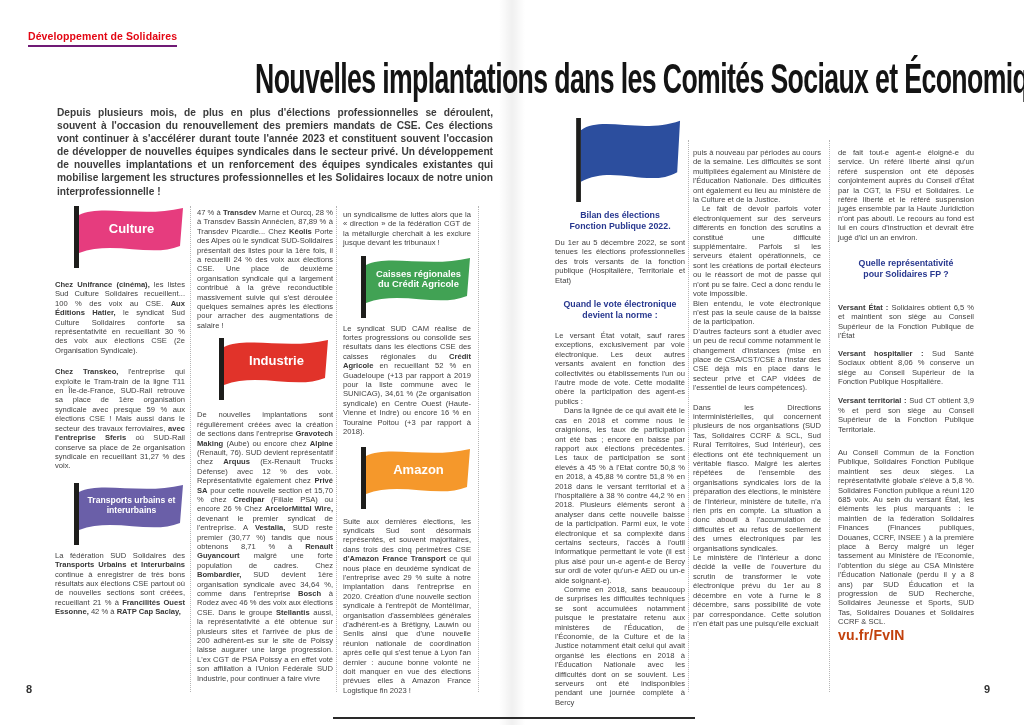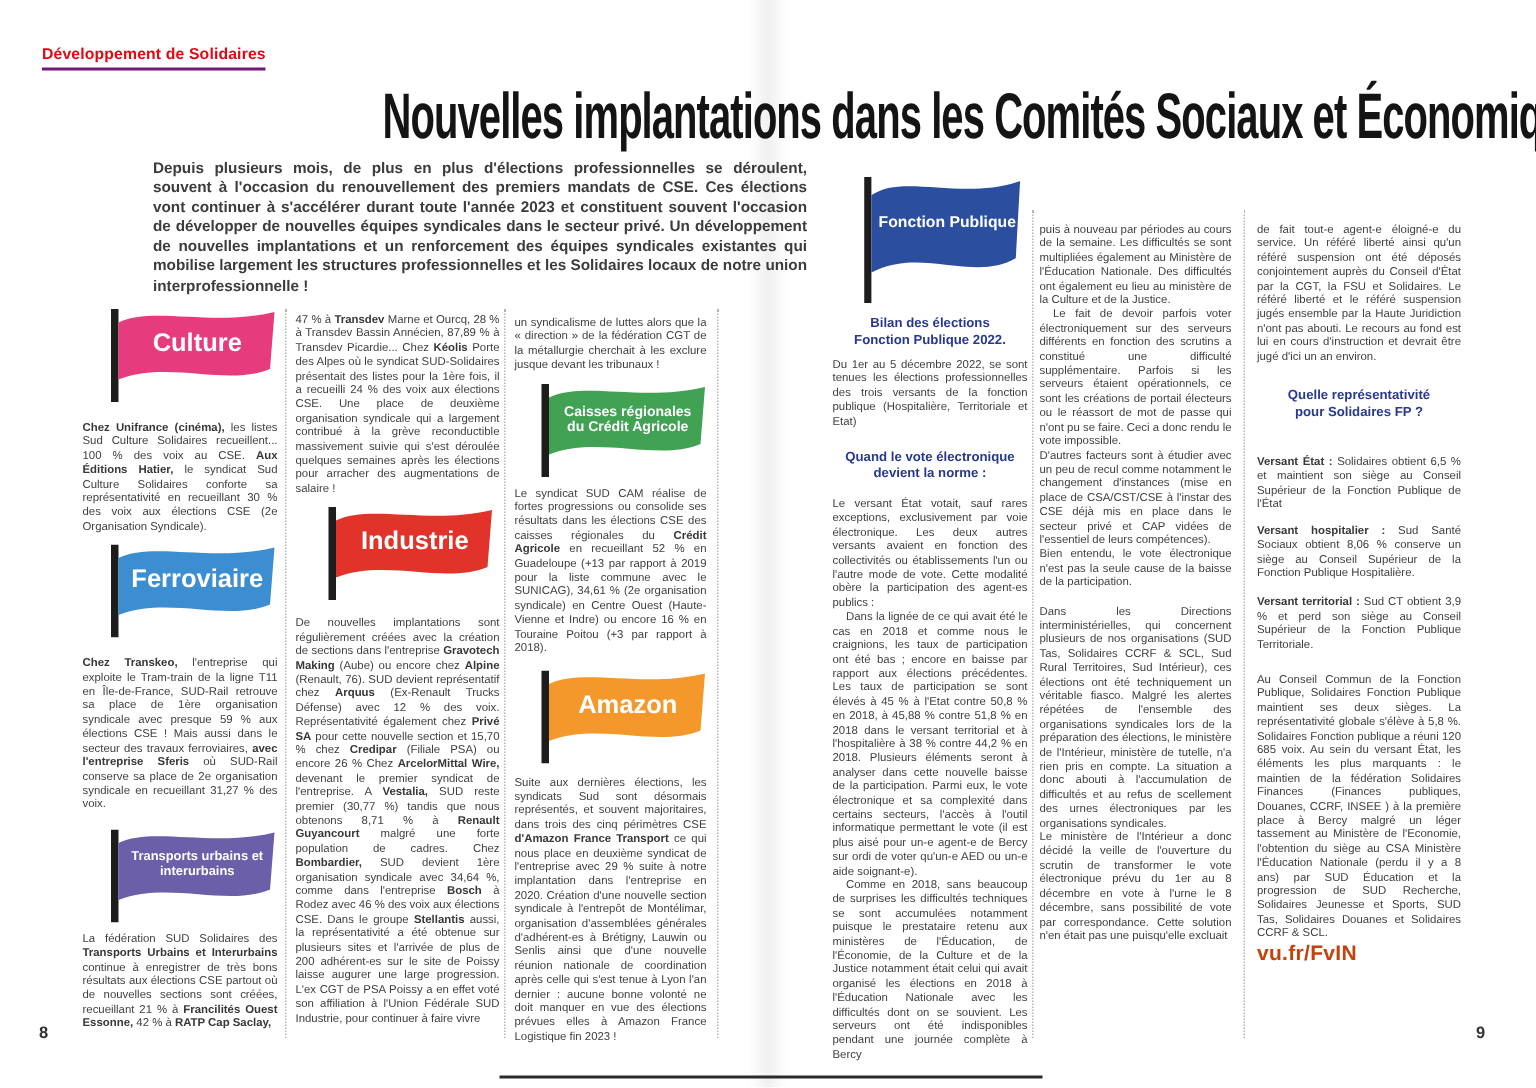--- a/index.html
+++ b/index.html
@@ -10,38 +10,38 @@
   }
   .fold{position:absolute;left:499px;top:0;width:26px;height:725px;
     background:linear-gradient(90deg,rgba(0,0,0,0) 0%,rgba(0,0,0,.06) 50%,rgba(0,0,0,0) 100%);}
   .bottom-rule{position:absolute;left:333px;top:717px;width:362px;height:2px;background:#2a2a2a;}
   .kicker{position:absolute;left:28px;top:30px;color:#e30613;font-size:10.5px;font-weight:bold;
     border-bottom:2px solid #701a75;padding-bottom:3px;letter-spacing:.1px;}
   .title{position:absolute;top:54px;left:0;width:1024px;text-align:center;white-space:nowrap;
     font-weight:bold;color:#141414;font-size:43px;letter-spacing:-1px;}
   .title-inner{display:inline-block;transform:scaleX(.62);transform-origin:center;}
   .intro{position:absolute;left:57px;top:106px;width:436px;font-size:10.2px;line-height:13.1px;
-    font-weight:bold;text-align:justify;color:#3c3c3c;margin-left:45px;}
+    font-weight:bold;text-align:justify;color:#3c3c3c;}
   .col{position:absolute;font-size:7.6px;line-height:9.4px;text-align:justify;}
   .col p{margin:0;}
   .indent{text-indent:9px;}
   .bluehead{color:#28388f;font-weight:bold;text-align:center;font-size:8.8px;line-height:11px;}
   .cta{color:#c2410c;font-weight:bold;font-size:14px;text-align:left;letter-spacing:.2px;}
   .vsep{position:absolute;width:0;border-left:1px dotted #b5b5b5;}
   .pagenum{position:absolute;font-size:11px;font-weight:bold;color:#333;}
   b{font-weight:bold;color:#383838;}
   
   .flag{position:relative;width:128px;margin:0 auto;}
   .flag svg{display:block;width:100%;height:100%;}
   .flag.std{height:62px;}
   .flag.fp{height:84px;width:122px;}
   .pole{fill:#1d1d1b;}
   .flag-label{position:absolute;left:24px;right:1px;top:3px;height:40px;display:flex;
     align-items:center;justify-content:center;color:#fff;font-weight:bold;text-align:center;
-    font-size:17px;line-height:12px;}
+    font-size:13px;line-height:12px;}
   .flag.fp .flag-label{font-size:10.5px;top:6px;height:48px;}
   .flag-label.two-line{font-size:8.6px;line-height:9.4px;padding:0 6px;}
   .fill-culture{fill:#e63c7e}.fill-ferroviaire{fill:#3d8ed0}.fill-transports{fill:#6a5fa8}
   .fill-industrie{fill:#e1332a}.fill-credit{fill:#41a254}.fill-amazon{fill:#f5982b}
   .fill-fp{fill:#2c4e9e}
 </style>
 </head>
 <body>
 
 <div class="fold"></div>
@@ -59,27 +59,20 @@
 
 <div class="col" style="left:55px;top:206px;width:130px">
   <div class="flag std">
     <svg viewBox="0 0 128 62" preserveAspectRatio="none" aria-hidden="true">
         <rect class="pole" x="18" y="0" width="5" height="62"></rect>
         <path class="fill-culture" d="M23,9 C45,-2 86,12 127,2 L124,40 C95,52 57,34 23,47 Z"></path>
       </svg>
     <div class="flag-label">Culture</div>
   </div>
   <p style="margin-top:12px"><b>Chez Unifrance (cinéma),</b> les listes Sud Culture Solidaires recueillent... 100 % des voix au CSE. <b>Aux Éditions Hatier,</b> le syndicat Sud Culture Solidaires conforte sa représentativité en recueillant 30 % des voix aux élections CSE (2e Organisation Syndicale).</p>
-  <div class="flag std" style="margin-top:8px">
-    <svg viewBox="0 0 128 62" preserveAspectRatio="none" aria-hidden="true">
-        <rect class="pole" x="18" y="0" width="5" height="62"></rect>
-        <path class="fill-ferroviaire" d="M23,9 C45,-2 86,12 127,2 L124,40 C95,52 57,34 23,47 Z"></path>
-      </svg>
-    <div class="flag-label">Ferroviaire</div>
-  </div>
   <p style="margin-top:12px"><b>Chez Transkeo,</b> l'entreprise qui exploite le Tram-train de la ligne T11 en Île-de-France, SUD-Rail retrouve sa place de 1ère organisation syndicale avec presque 59 % aux élections CSE ! Mais aussi dans le secteur des travaux ferroviaires, <b>avec l'entreprise Sferis</b> où SUD-Rail conserve sa place de 2e organisation syndicale en recueillant 31,27 % des voix.</p>
   <div class="flag std" style="margin-top:12px">
     <svg viewBox="0 0 128 62" preserveAspectRatio="none" aria-hidden="true">
         <rect class="pole" x="18" y="0" width="5" height="62"></rect>
         <path class="fill-transports" d="M23,9 C45,-2 86,12 127,2 L124,40 C95,52 57,34 23,47 Z"></path>
       </svg>
     <div class="flag-label two-line">Transports urbains et interurbains</div>
   </div>
   <p style="margin-top:6px">La fédération SUD Solidaires des <b>Transports Urbains et Interurbains</b> continue à enregistrer de très bons résultats aux élections CSE partout où de nouvelles sections sont créées, recueillant 21 % à <b>Francilités Ouest Essonne,</b> 42 % à <b>RATP Cap Saclay,</b></p>
 </div>
@@ -115,35 +108,34 @@
   </div>
   <p style="margin-top:8px">Suite aux dernières élections, les syndicats Sud sont désormais représentés, et souvent majoritaires, dans trois des cinq périmètres CSE <b>d'Amazon France Transport</b> ce qui nous place en deuxième syndicat de l'entreprise avec 29 % suite à notre implantation dans l'entreprise en 2020. Création d'une nouvelle section syndicale à l'entrepôt de Montélimar, organisation d'assemblées générales d'adhérent-es à Brétigny, Lauwin ou Senlis ainsi que d'une nouvelle réunion nationale de coordination après celle qui s'est tenue à Lyon l'an dernier : aucune bonne volonté ne doit manquer en vue des élections prévues elles à Amazon France Logistique fin 2023 !</p>
 </div>
 
 <div class="col" style="left:555px;top:118px;width:130px">
   <div class="flag fp">
     <svg viewBox="0 0 128 62" preserveAspectRatio="none" aria-hidden="true">
         <rect class="pole" x="18" y="0" width="5" height="62"></rect>
         <path class="fill-fp" d="M23,9 C45,-2 86,12 127,2 L124,40 C95,52 57,34 23,47 Z"></path>
       </svg>
-    <div class="flag-label">Fonction Publique</div>
   </div>
   <div class="bluehead" style="margin-top:8px">Bilan des élections<br>Fonction Publique 2022.</div>
   <p style="margin-top:6px">Du 1er au 5 décembre 2022, se sont tenues les élections professionnelles des trois versants de la fonction publique (Hospitalière, Territoriale et Etat)</p>
   <div class="bluehead" style="margin-top:14px">Quand le vote électronique<br>devient la norme :</div>
   <p style="margin-top:10px">Le versant État votait, sauf rares exceptions, exclusivement par voie électronique. Les deux autres versants avaient en fonction des collectivités ou établissements l'un ou l'autre mode de vote. Cette modalité obère la participation des agent-es publics :</p>
   <p class="indent">Dans la lignée de ce qui avait été le cas en 2018 et comme nous le craignions, les taux de participation ont été bas ; encore en baisse par rapport aux élections précédentes. Les taux de participation se sont élevés à 45 % à l'Etat contre 50,8 % en 2018, à 45,88 % contre 51,8 % en 2018 dans le versant territorial et à l'hospitalière à 38 % contre 44,2 % en 2018. Plusieurs éléments seront à analyser dans cette nouvelle baisse de la participation. Parmi eux, le vote électronique et sa complexité dans certains secteurs, l'accès à l'outil informatique permettant le vote (il est plus aisé pour un-e agent-e de Bercy sur ordi de voter qu'un-e AED ou un-e aide soignant-e).</p>
   <p class="indent">Comme en 2018, sans beaucoup de surprises les difficultés techniques se sont accumulées notamment puisque le prestataire retenu aux ministères de l'Éducation, de l'Économie, de la Culture et de la Justice notamment était celui qui avait organisé les élections en 2018 à l'Éducation Nationale avec les difficultés dont on se souvient. Les serveurs ont été indisponibles pendant une journée complète à Bercy</p>
 </div>
 
 <div class="col" style="left:693px;top:148px;width:128px">
   <p>puis à nouveau par périodes au cours de la semaine. Les difficultés se sont multipliées également au Ministère de l'Éducation Nationale. Des difficultés ont également eu lieu au ministère de la Culture et de la Justice.</p>
   <p class="indent">Le fait de devoir parfois voter électroniquement sur des serveurs différents en fonction des scrutins a constitué une difficulté supplémentaire. Parfois si les serveurs étaient opérationnels, ce sont les créations de portail électeurs ou le réassort de mot de passe qui n'ont pu se faire. Ceci a donc rendu le vote impossible.</p>
+  <p>Bien entendu, le vote électronique n'est pas la seule cause de la baisse de la participation.</p>
   <p>D'autres facteurs sont à étudier avec un peu de recul comme notamment le changement d'instances (mise en place de CSA/CST/CSE à l'instar des CSE déjà mis en place dans le secteur privé et CAP vidées de l'essentiel de leurs compétences).</p>
-  <p>Bien entendu, le vote électronique n'est pas la seule cause de la baisse de la participation.</p>
   <p style="margin-top:10px">Dans les Directions interministérielles, qui concernent plusieurs de nos organisations (SUD Tas, Solidaires CCRF &amp; SCL, Sud Rural Territoires, Sud Intérieur), ces élections ont été techniquement un véritable fiasco. Malgré les alertes répétées de l'ensemble des organisations syndicales lors de la préparation des élections, le ministère de l'Intérieur, ministère de tutelle, n'a rien pris en compte. La situation a donc abouti à l'accumulation de difficultés et au refus de scellement des urnes électroniques par les organisations syndicales.</p>
   <p>Le ministère de l'Intérieur a donc décidé la veille de l'ouverture du scrutin de transformer le vote électronique prévu du 1er au 8 décembre en vote à l'urne le 8 décembre, sans possibilité de vote par correspondance. Cette solution n'en était pas une puisqu'elle excluait</p>
 </div>
 
 <div class="col" style="left:838px;top:148px;width:136px">
   <p>de fait tout-e agent-e éloigné-e du service. Un référé liberté ainsi qu'un référé suspension ont été déposés conjointement auprès du Conseil d'État par la CGT, la FSU et Solidaires. Le référé liberté et le référé suspension jugés ensemble par la Haute Juridiction n'ont pas abouti. Le recours au fond est lui en cours d'instruction et devrait être jugé d'ici un an environ.</p>
   <div class="bluehead" style="margin-top:16px">Quelle représentativité<br>pour Solidaires FP ?</div>
   <p style="margin-top:23px"><b>Versant État :</b> Solidaires obtient 6,5 % et maintient son siège au Conseil Supérieur de la Fonction Publique de l'État</p>
   <p style="margin-top:8px"><b>Versant hospitalier :</b> Sud Santé Sociaux obtient 8,06 % conserve un siège au Conseil Supérieur de la Fonction Publique Hospitalière.</p>
   <p style="margin-top:10px"><b>Versant territorial :</b> Sud CT obtient 3,9 % et perd son siège au Conseil Supérieur de la Fonction Publique Territoriale.</p>

